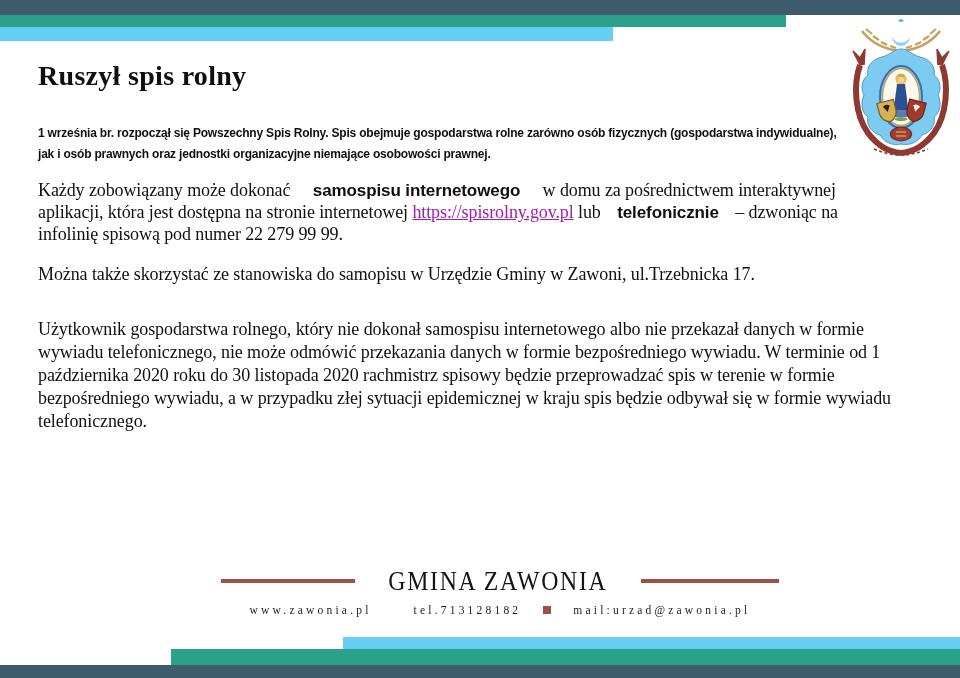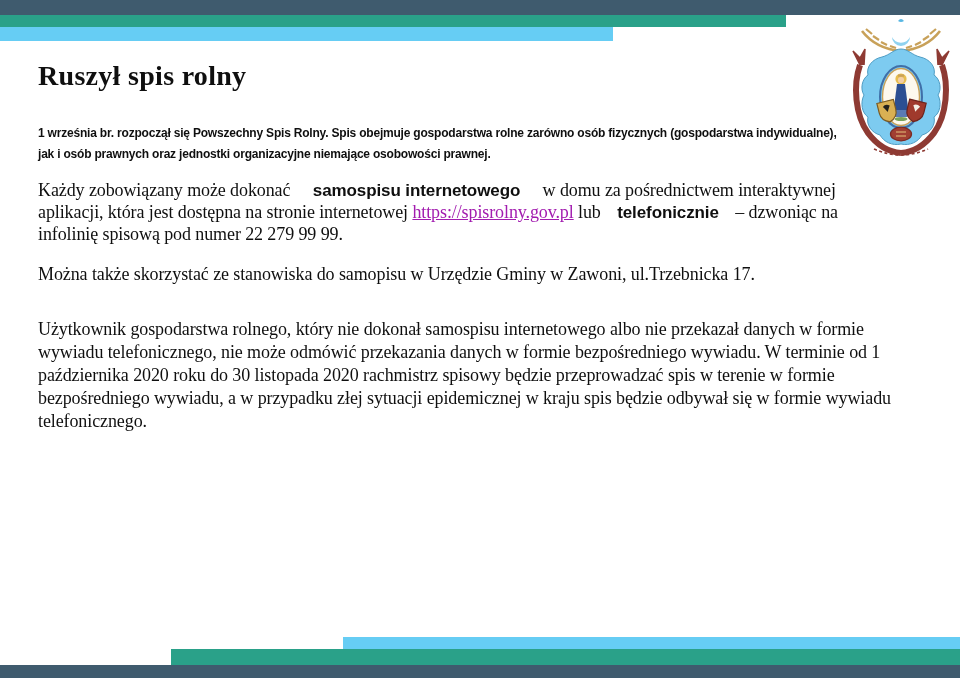--- a/index.html
+++ b/index.html
@@ -127,14 +127,27 @@
     <p class="intro">1 września br. rozpoczął się Powszechny Spis Rolny. Spis obejmuje gospodarstwa rolne zarówno osób fizycznych (gospodarstwa indywidualne), jak i osób prawnych oraz jednostki organizacyjne niemające osobowości prawnej.</p>
 
 
     <p class="para p3"><span>Każdy zobowiązany może dokonać </span><span class="bold-run">samospisu internetowego</span><span> w domu za pośrednictwem interaktywnej aplikacji, która jest dostępna na stronie internetowej </span><a class="link" href="#">https://spisrolny.gov.pl</a><span> lub </span><span class="bold-run tight">telefonicznie</span><span> – dzwoniąc na infolinię spisową pod numer 22 279 99 99.</span></p>
 
     <p class="para p4">Można także skorzystać ze stanowiska do samopisu w Urzędzie Gminy w Zawoni, ul.Trzebnicka 17.</p>
 
     <p class="para p5">Użytkownik gospodarstwa rolnego, który nie dokonał samospisu internetowego albo nie przekazał danych w formie wywiadu telefonicznego, nie może odmówić przekazania danych w formie bezpośredniego wywiadu. W terminie od 1 października 2020 roku do 30 listopada 2020 rachmistrz spisowy będzie przeprowadzać spis w terenie w formie bezpośredniego wywiadu, a w przypadku złej sytuacji epidemicznej w kraju spis będzie odbywał się w formie wywiadu telefonicznego.</p>
   </div>
 
+  <div class="footer">
+    <div class="org-row">
+      <div class="rule"></div>
+      <div class="org-name">GMINA ZAWONIA</div>
+      <div class="rule right"></div>
+    </div>
+    <div class="contact-row">
+      <span class="gap-a">www.zawonia.pl</span>
+      <span class="gap-b">tel.713128182</span>
+      <span class="sq"></span>
+      <span>mail:urzad@zawonia.pl</span>
+    </div>
+  </div>
 
 </div>
 
 </body></html>

